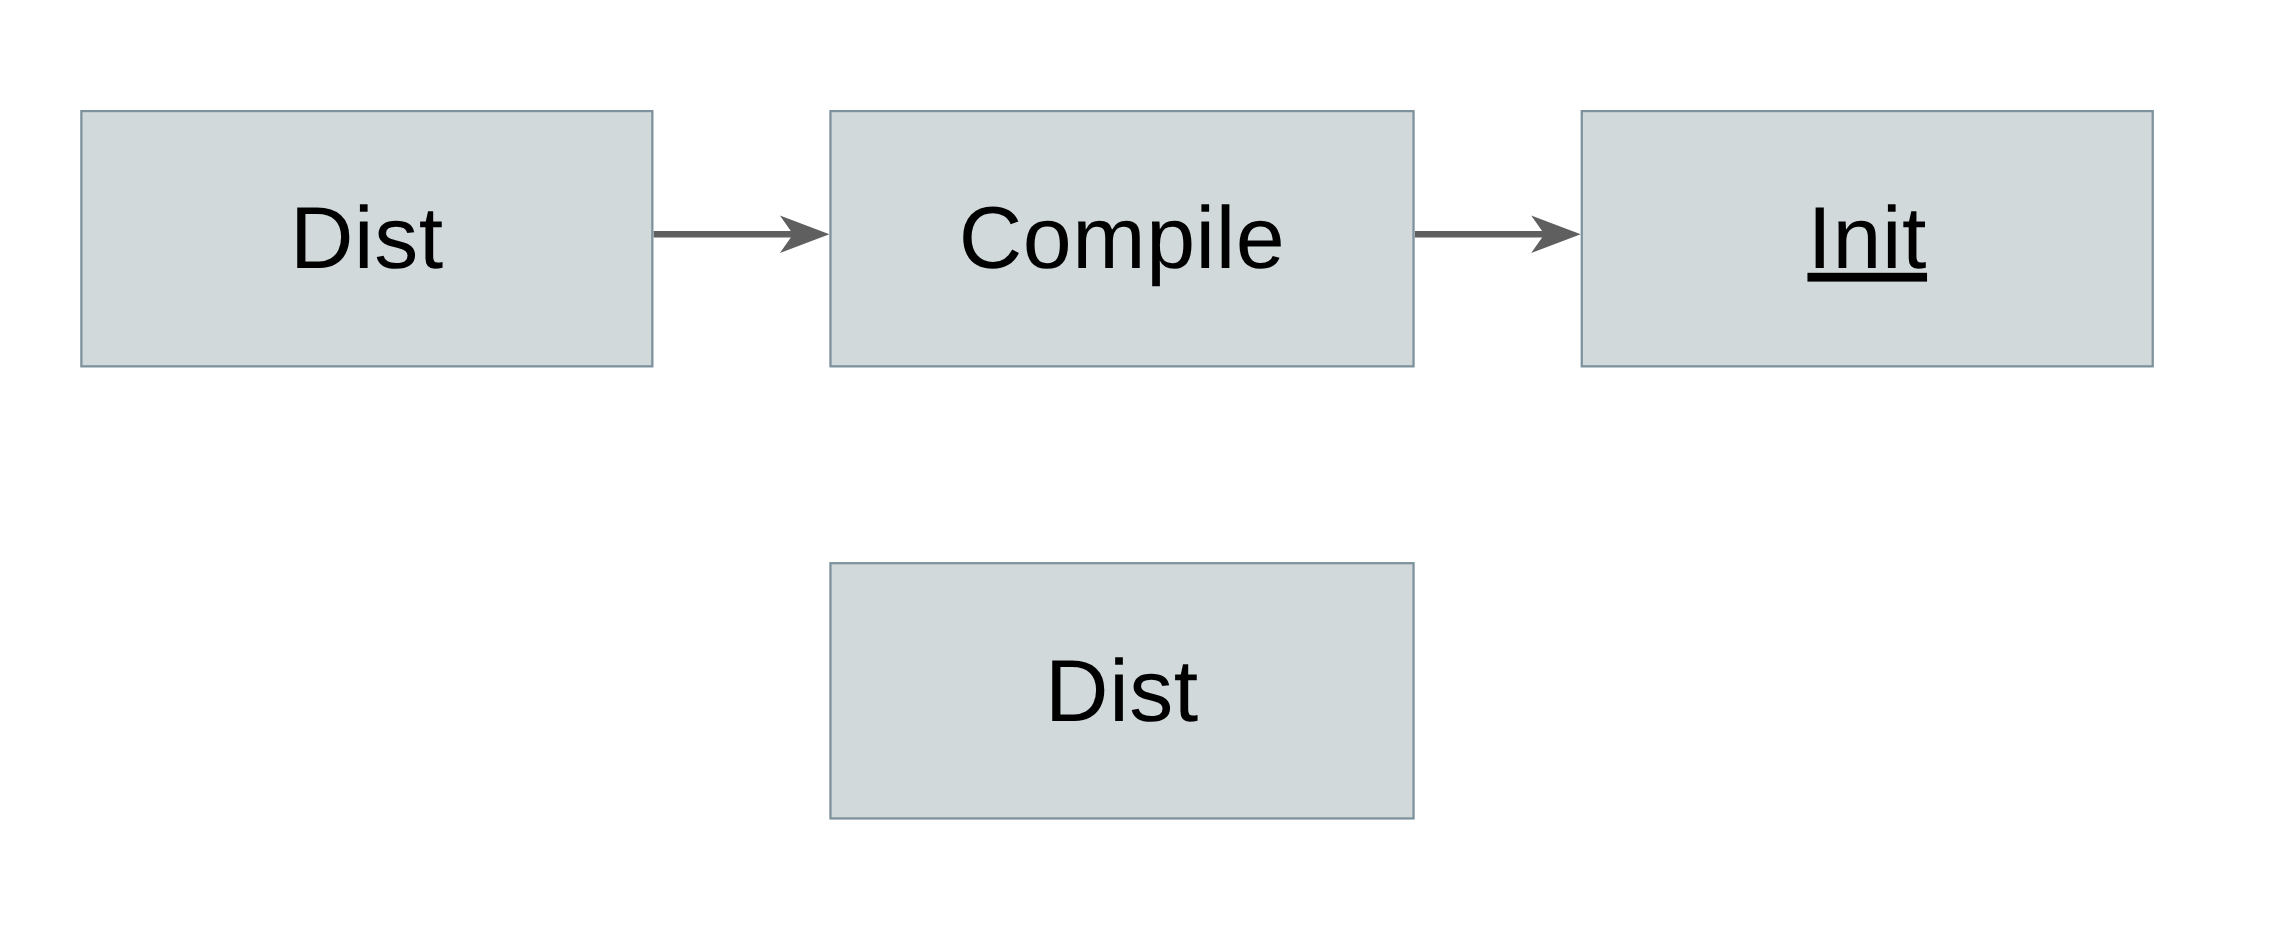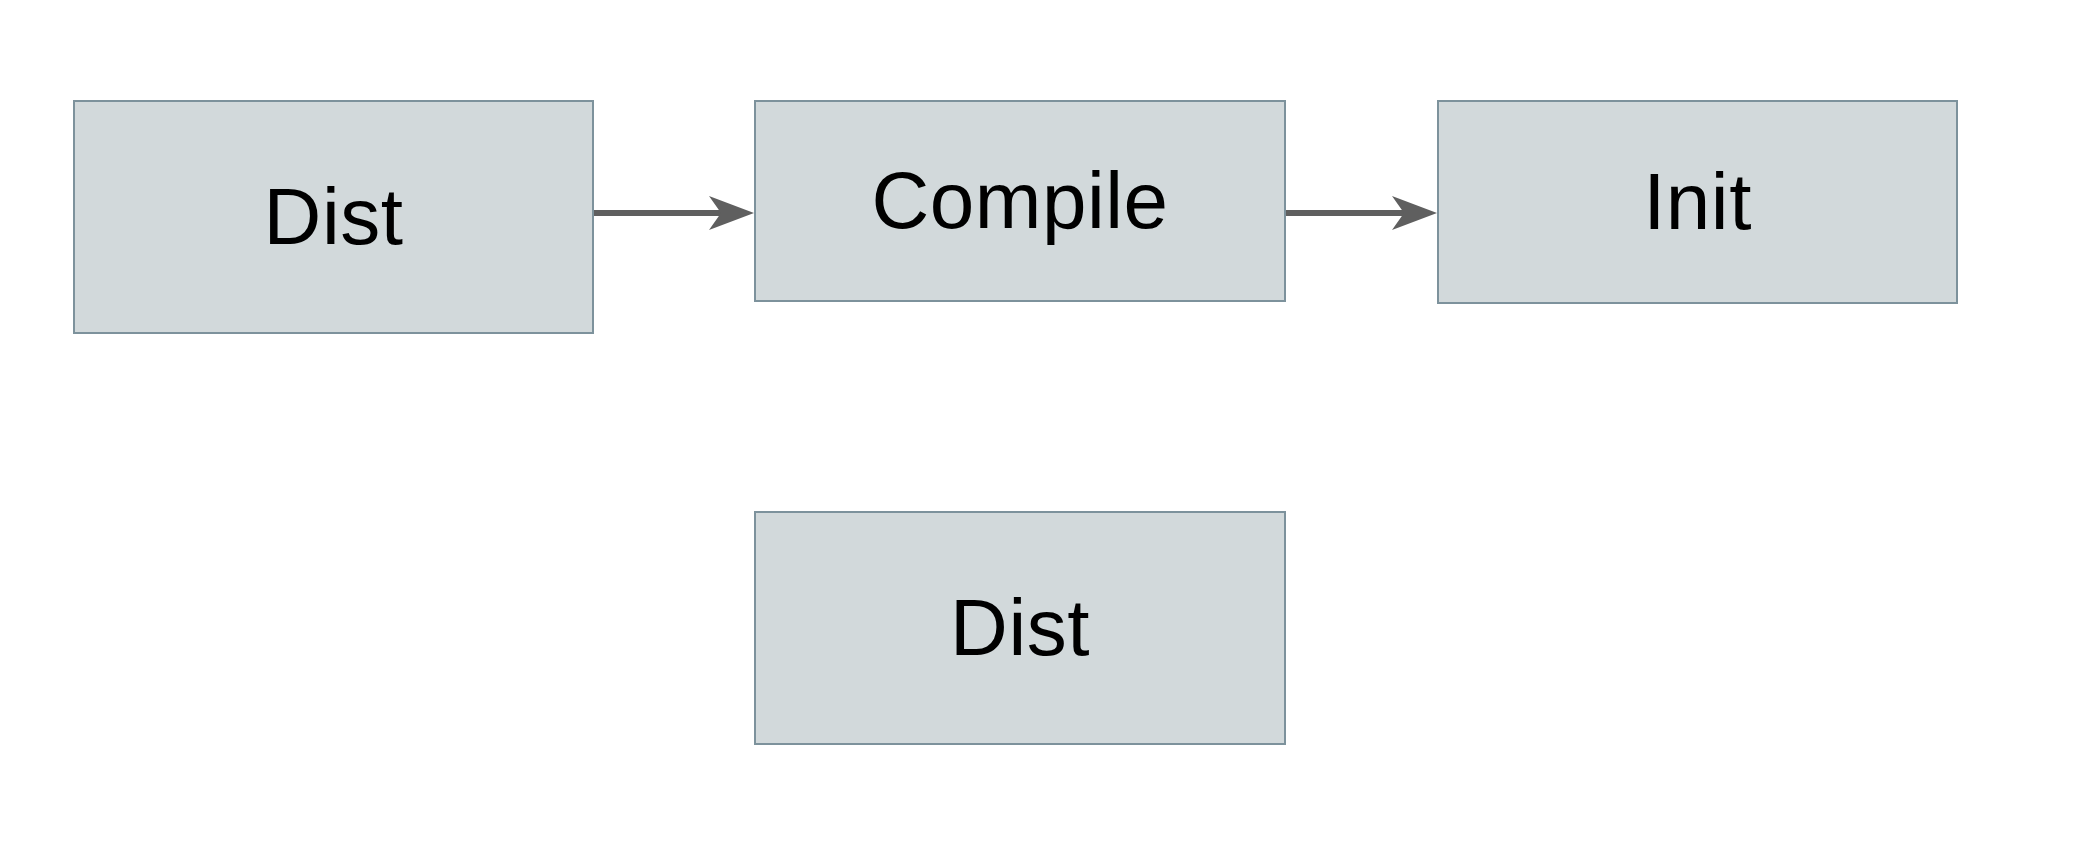--- a/index.html
+++ b/index.html
@@ -32,22 +32,22 @@
     cursor: default;
   }
   .node .label {
     font-size: 80px;
     line-height: 1;
     letter-spacing: 0.5px;
     color: var(--text);
     white-space: nowrap;
   }
   .node-dist    { left: 73px;   top: 100px; width: 521px; height: 234px; }
-  .node-compile { left: 754px;  top: 100px; width: 532px; height: 202px; }
-  .node-init    { left: 1437px; top: 100px; width: 521px; height: 204px; }
+  .node-compile { left: 754px;  top: 100px; width: 532px; height: 234px; }
+  .node-init    { left: 1437px; top: 100px; width: 521px; height: 234px; text-decoration: underline; }
   .node-clean   { left: 754px;  top: 511px; width: 532px; height: 234px; }
   .edges {
     position: absolute;
     left: 0; top: 0;
     width: 2078px;
     height: 848px;
     pointer-events: none;
   }
   .edges line {
     stroke: var(--arrow);

